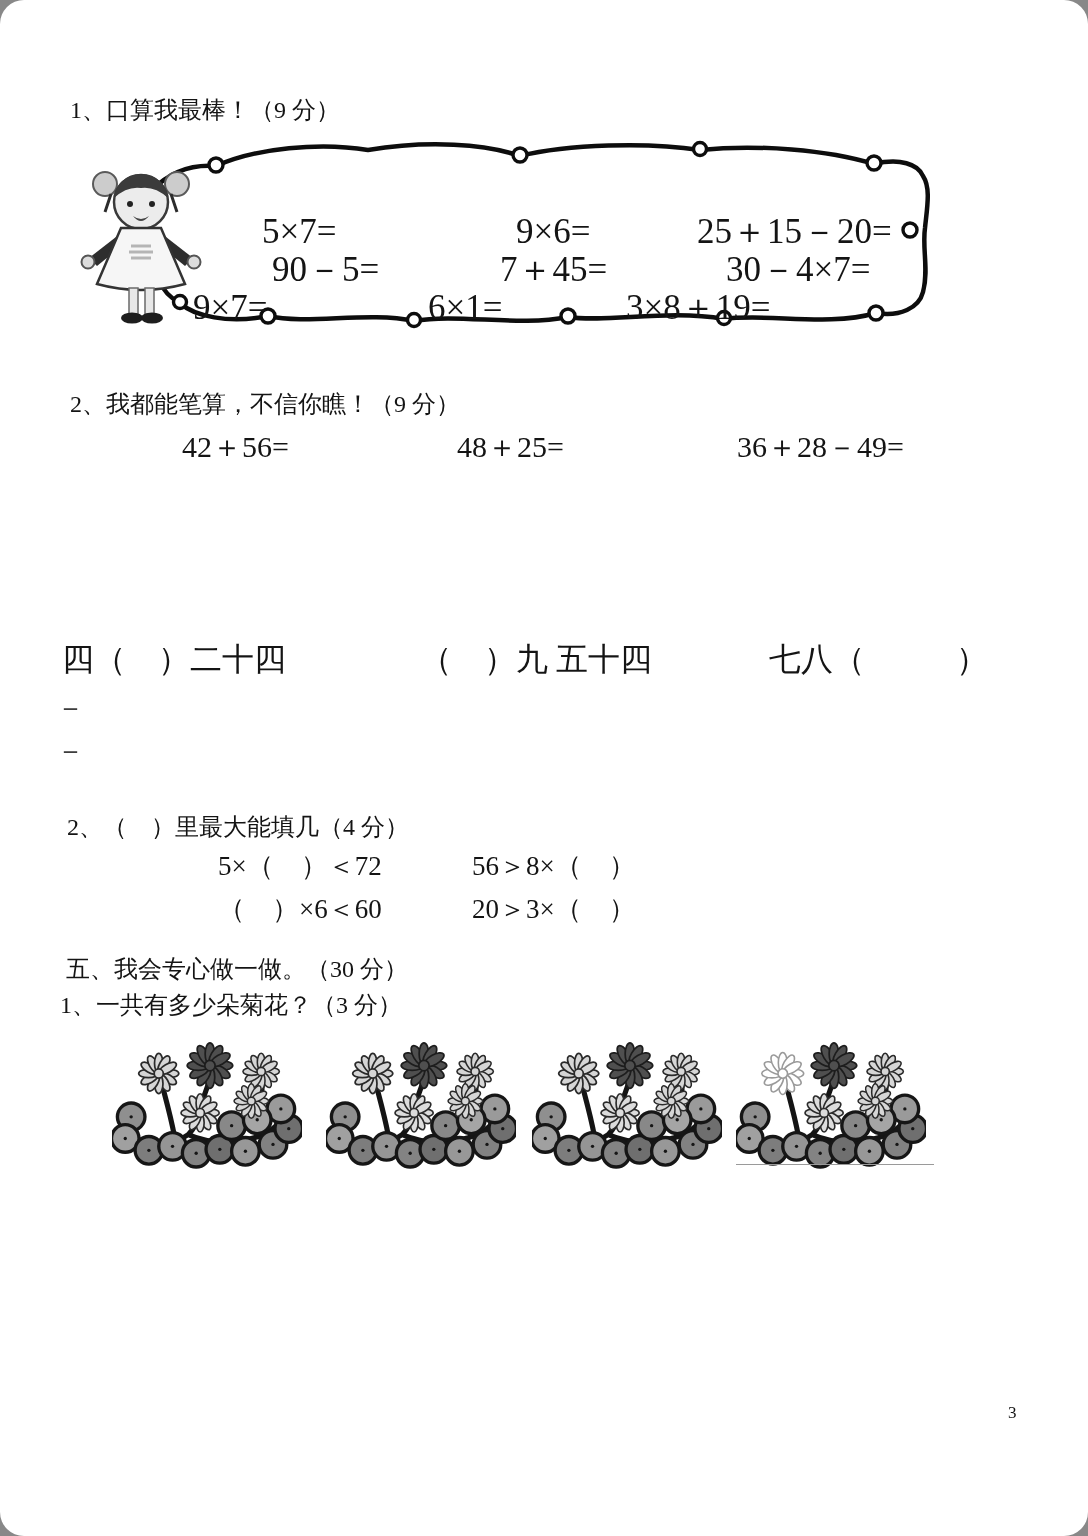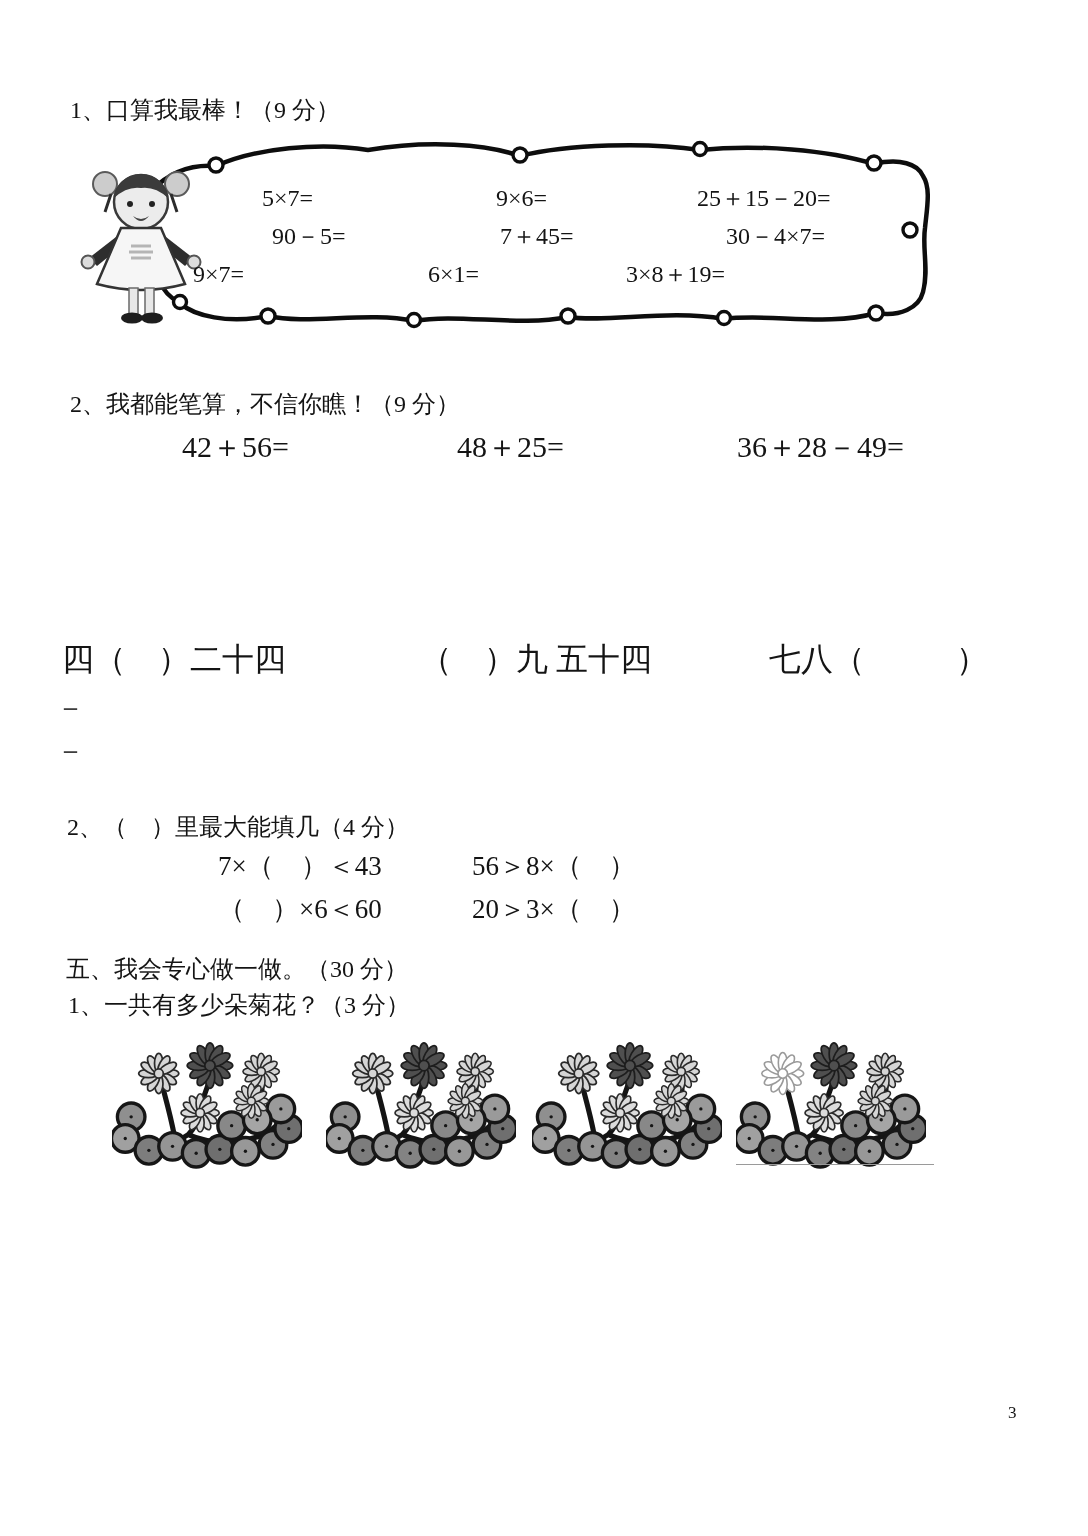--- a/index.html
+++ b/index.html
@@ -1,23 +1,23 @@
 <!DOCTYPE html>
 <html><head>
 <meta charset="utf-8">
 <style>
   html,body{margin:0;padding:0;background:#888;}
   .sheet{
     position:relative;width:1088px;height:1536px;background:#ffffff;
     margin:0 auto;overflow:hidden;
-    font-family:"Liberation Serif","DejaVu Serif",serif;color:#141414;
+    font-family:"Liberation Serif","DejaVu Serif",serif;color:#141414;border-radius:24px;
   }
   .t{position:absolute;white-space:pre;line-height:1;}
   .h{font-size:24px;}
-  .eq1{font-size:24px;}
+  .eq1{font-size:35px;margin-top:28px;}
   .eq2{font-size:30px;}
   .eq3{font-size:32px;}
   .eq4{font-size:27px;}
   .dash{font-size:26px;color:#3d3d3d;font-weight:bold;}
   .pagenum{font-size:17px;}
   svg.abs{position:absolute;}
   .underline4{position:absolute;height:1px;background:#9a9a9a;}
 </style>
 </head>
 <body>
@@ -112,21 +112,21 @@
     <circle cx="119" cy="102" r="6.5" fill="#dddddd" stroke="#555555" stroke-width="2"></circle>
     <path d="M46 68 L86 68 L110 124 Q66 136 22 124 Z" fill="#f6f6f6" stroke="#333333" stroke-width="2.5"></path>
     <path d="M56 86 h20 M54 92 h24 M56 98 h20" stroke="#b5b5b5" stroke-width="3"></path>
     <rect x="54" y="128" width="9" height="26" fill="#e8e8e8" stroke="#6a6a6a" stroke-width="1.5"></rect>
     <rect x="70" y="128" width="9" height="26" fill="#e8e8e8" stroke="#6a6a6a" stroke-width="1.5"></rect>
     <ellipse cx="57" cy="158" rx="11" ry="5.5" fill="#1e1e1e"></ellipse>
     <ellipse cx="77" cy="158" rx="11" ry="5.5" fill="#1e1e1e"></ellipse>
   </svg>
 
   <span class="t eq1" style="left:262px;top:186px">5×7=</span>
-  <span class="t eq1" style="left:496px;top:186px">9×6=</span>
+  <span class="t eq1" style="left:516px;top:186px">9×6=</span>
   <span class="t eq1" style="left:697px;top:186px">25＋15－20=</span>
   <span class="t eq1" style="left:272px;top:224px">90－5=</span>
   <span class="t eq1" style="left:500px;top:224px">7＋45=</span>
   <span class="t eq1" style="left:726px;top:224px">30－4×7=</span>
   <span class="t eq1" style="left:193px;top:262px">9×7=</span>
   <span class="t eq1" style="left:428px;top:262px">6×1=</span>
   <span class="t eq1" style="left:626px;top:262px">3×8＋19=</span>
 
   <span class="t h" style="left:70px;top:392px">2、我都能笔算，不信你瞧！（9 分）</span>
   <span class="t eq2" style="left:182px;top:432px">42＋56=</span>
@@ -134,27 +134,27 @@
   <span class="t eq2" style="left:737px;top:432px">36＋28－49=</span>
 
   <span class="t eq3" style="left:62px;top:643px">四（　）二十四</span>
   <span class="t eq3" style="left:420px;top:643px">（　）九 五十四</span>
   <span class="t eq3" style="left:769px;top:643px">七八（</span>
   <span class="t eq3" style="left:956px;top:643px">）</span>
   <span class="t dash" style="left:64px;top:694px">–</span>
   <span class="t dash" style="left:64px;top:737px">–</span>
 
   <span class="t h" style="left:67px;top:815px">2、（　）里最大能填几（4 分）</span>
-  <span class="t eq4" style="left:218px;top:853px">7×（　）＜43</span>
+  <span class="t eq4" style="left:218px;top:853px">5×（　）＜72</span>
   <span class="t eq4" style="left:472px;top:853px">56＞8×（　）</span>
   <span class="t eq4" style="left:218px;top:896px">（　）×6＜60</span>
   <span class="t eq4" style="left:472px;top:896px">20＞3×（　）</span>
 
   <span class="t h" style="left:66px;top:957px">五、我会专心做一做。（30 分）</span>
-  <span class="t h" style="left:68px;top:993px">1、一共有多少朵菊花？（3 分）</span>
+  <span class="t h" style="left:60px;top:993px">1、一共有多少朵菊花？（3 分）</span>
 
   <svg class="abs" style="left:112px;top:1040px" width="190" height="130" viewBox="0 0 190 132">
     <use href="#clusterBase"></use>
     <use href="#fh" transform="translate(46,34) scale(1.1)" fill="#d6d6d6" stroke="#2a2a2a" stroke-width="1.6"></use>
   </svg>
   <svg class="abs" style="left:326px;top:1040px" width="190" height="130" viewBox="0 0 190 132">
     <use href="#clusterBase"></use>
     <use href="#fh" transform="translate(46,34) scale(1.1)" fill="#d6d6d6" stroke="#2a2a2a" stroke-width="1.6"></use>
   </svg>
   <svg class="abs" style="left:532px;top:1040px" width="190" height="130" viewBox="0 0 190 132">

